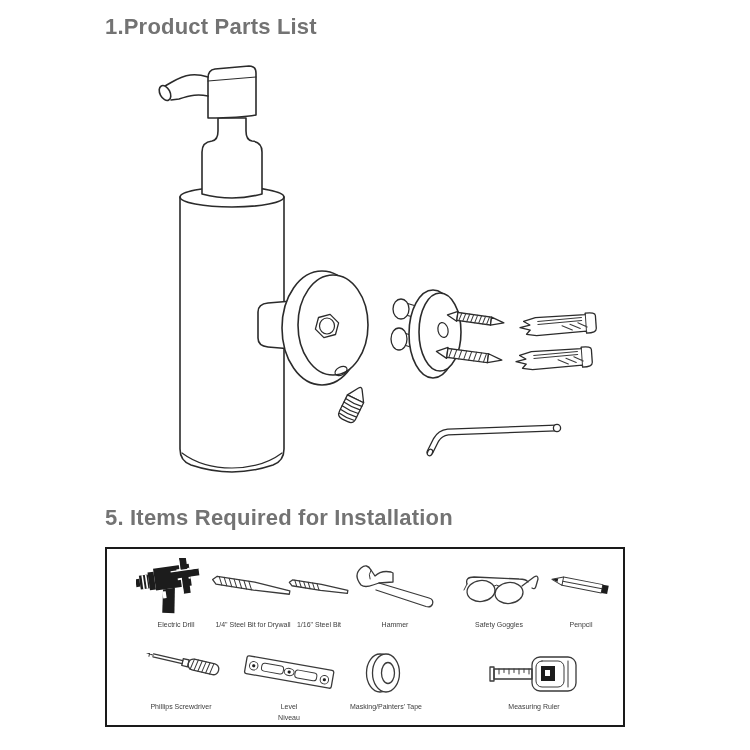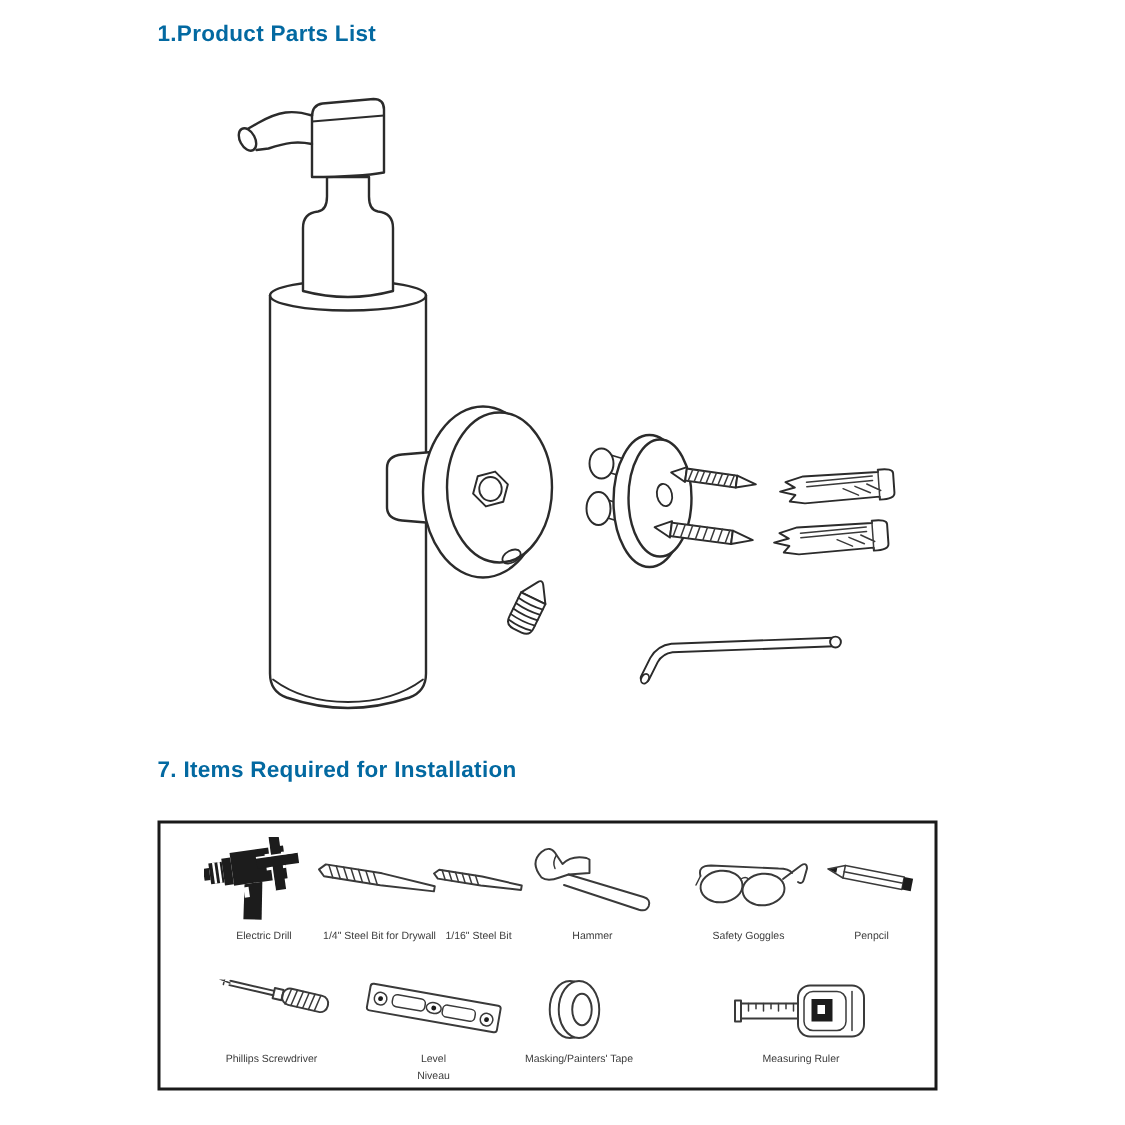--- a/index.html
+++ b/index.html
@@ -1,18 +1,18 @@
 <!DOCTYPE html>
 <html><head>
 <meta charset="utf-8">
 <style>
   html,body{margin:0;padding:0;background:#ffffff;}
   body{width:750px;height:750px;position:relative;font-family:"Liberation Sans", sans-serif;overflow:hidden;}
   .page{position:absolute;inset:0;background:#fff;}
-  .heading{position:absolute;font-weight:700;font-size:15px;color:#0369a1;letter-spacing:.2px;}
+  .heading{position:absolute;font-weight:700;font-size:22px;color:#737373;letter-spacing:.2px;}
   #heading-parts{left:105px;top:14px;}
   #heading-install{left:105px;top:505px;}
   #parts-svg{position:absolute;left:0;top:0;width:750px;height:750px;pointer-events:none;}
   .line{fill:none;stroke:#2b2b2b;stroke-width:1.6;stroke-linejoin:round;stroke-linecap:round;}
   .thin{fill:none;stroke:#2b2b2b;stroke-width:1.2;stroke-linejoin:round;stroke-linecap:round;}
   .wfill{fill:#ffffff;stroke:#2b2b2b;stroke-width:1.6;stroke-linejoin:round;}
   .wfill2{fill:#ffffff;stroke:#2b2b2b;stroke-width:1.3;stroke-linejoin:round;}
   .tools-box{position:absolute;left:105px;top:547px;width:516px;height:176px;border:2.5px solid #1a1a1a;background:#fff;}
   .tool{position:absolute;transform:translateX(-50%);text-align:center;}
   .tool-art{display:flex;align-items:center;justify-content:center;}
@@ -103,21 +103,21 @@
     </g>
 
     <g>
       <path d="M556,428 L448,432 Q440,433 436,440 L430,452" fill="none" stroke="#2b2b2b" stroke-width="7" stroke-linecap="round" stroke-linejoin="round"></path>
       <path d="M556,428 L448,432 Q440,433 436,440 L430,452" fill="none" stroke="#ffffff" stroke-width="4.4" stroke-linecap="round" stroke-linejoin="round"></path>
       <circle cx="557" cy="428" r="3.6" fill="#ffffff" stroke="#2b2b2b" stroke-width="1.3"></circle>
       <ellipse cx="430" cy="452.5" rx="2.4" ry="3.4" transform="rotate(28 430 452.5)" fill="#ffffff" stroke="#2b2b2b" stroke-width="1.2"></ellipse>
     </g>
   </svg>
 
-  <div class="heading" id="heading-install">7. Items Required for Installation</div>
+  <div class="heading" id="heading-install">5. Items Required for Installation</div>
 
   <div class="tools-box">
 
     <div class="tool row1" style="left:69px">
       <div class="tool-art">
         <svg width="80" height="58" viewBox="0 0 80 58">
           <g transform="rotate(-8 30 24)">
             <rect class="dark" x="0" y="17" width="4" height="8"></rect>
             <rect class="dark" x="4" y="14" width="9" height="14"></rect>
             <rect x="6.5" y="14" width="1.6" height="14" fill="#fff"></rect>

